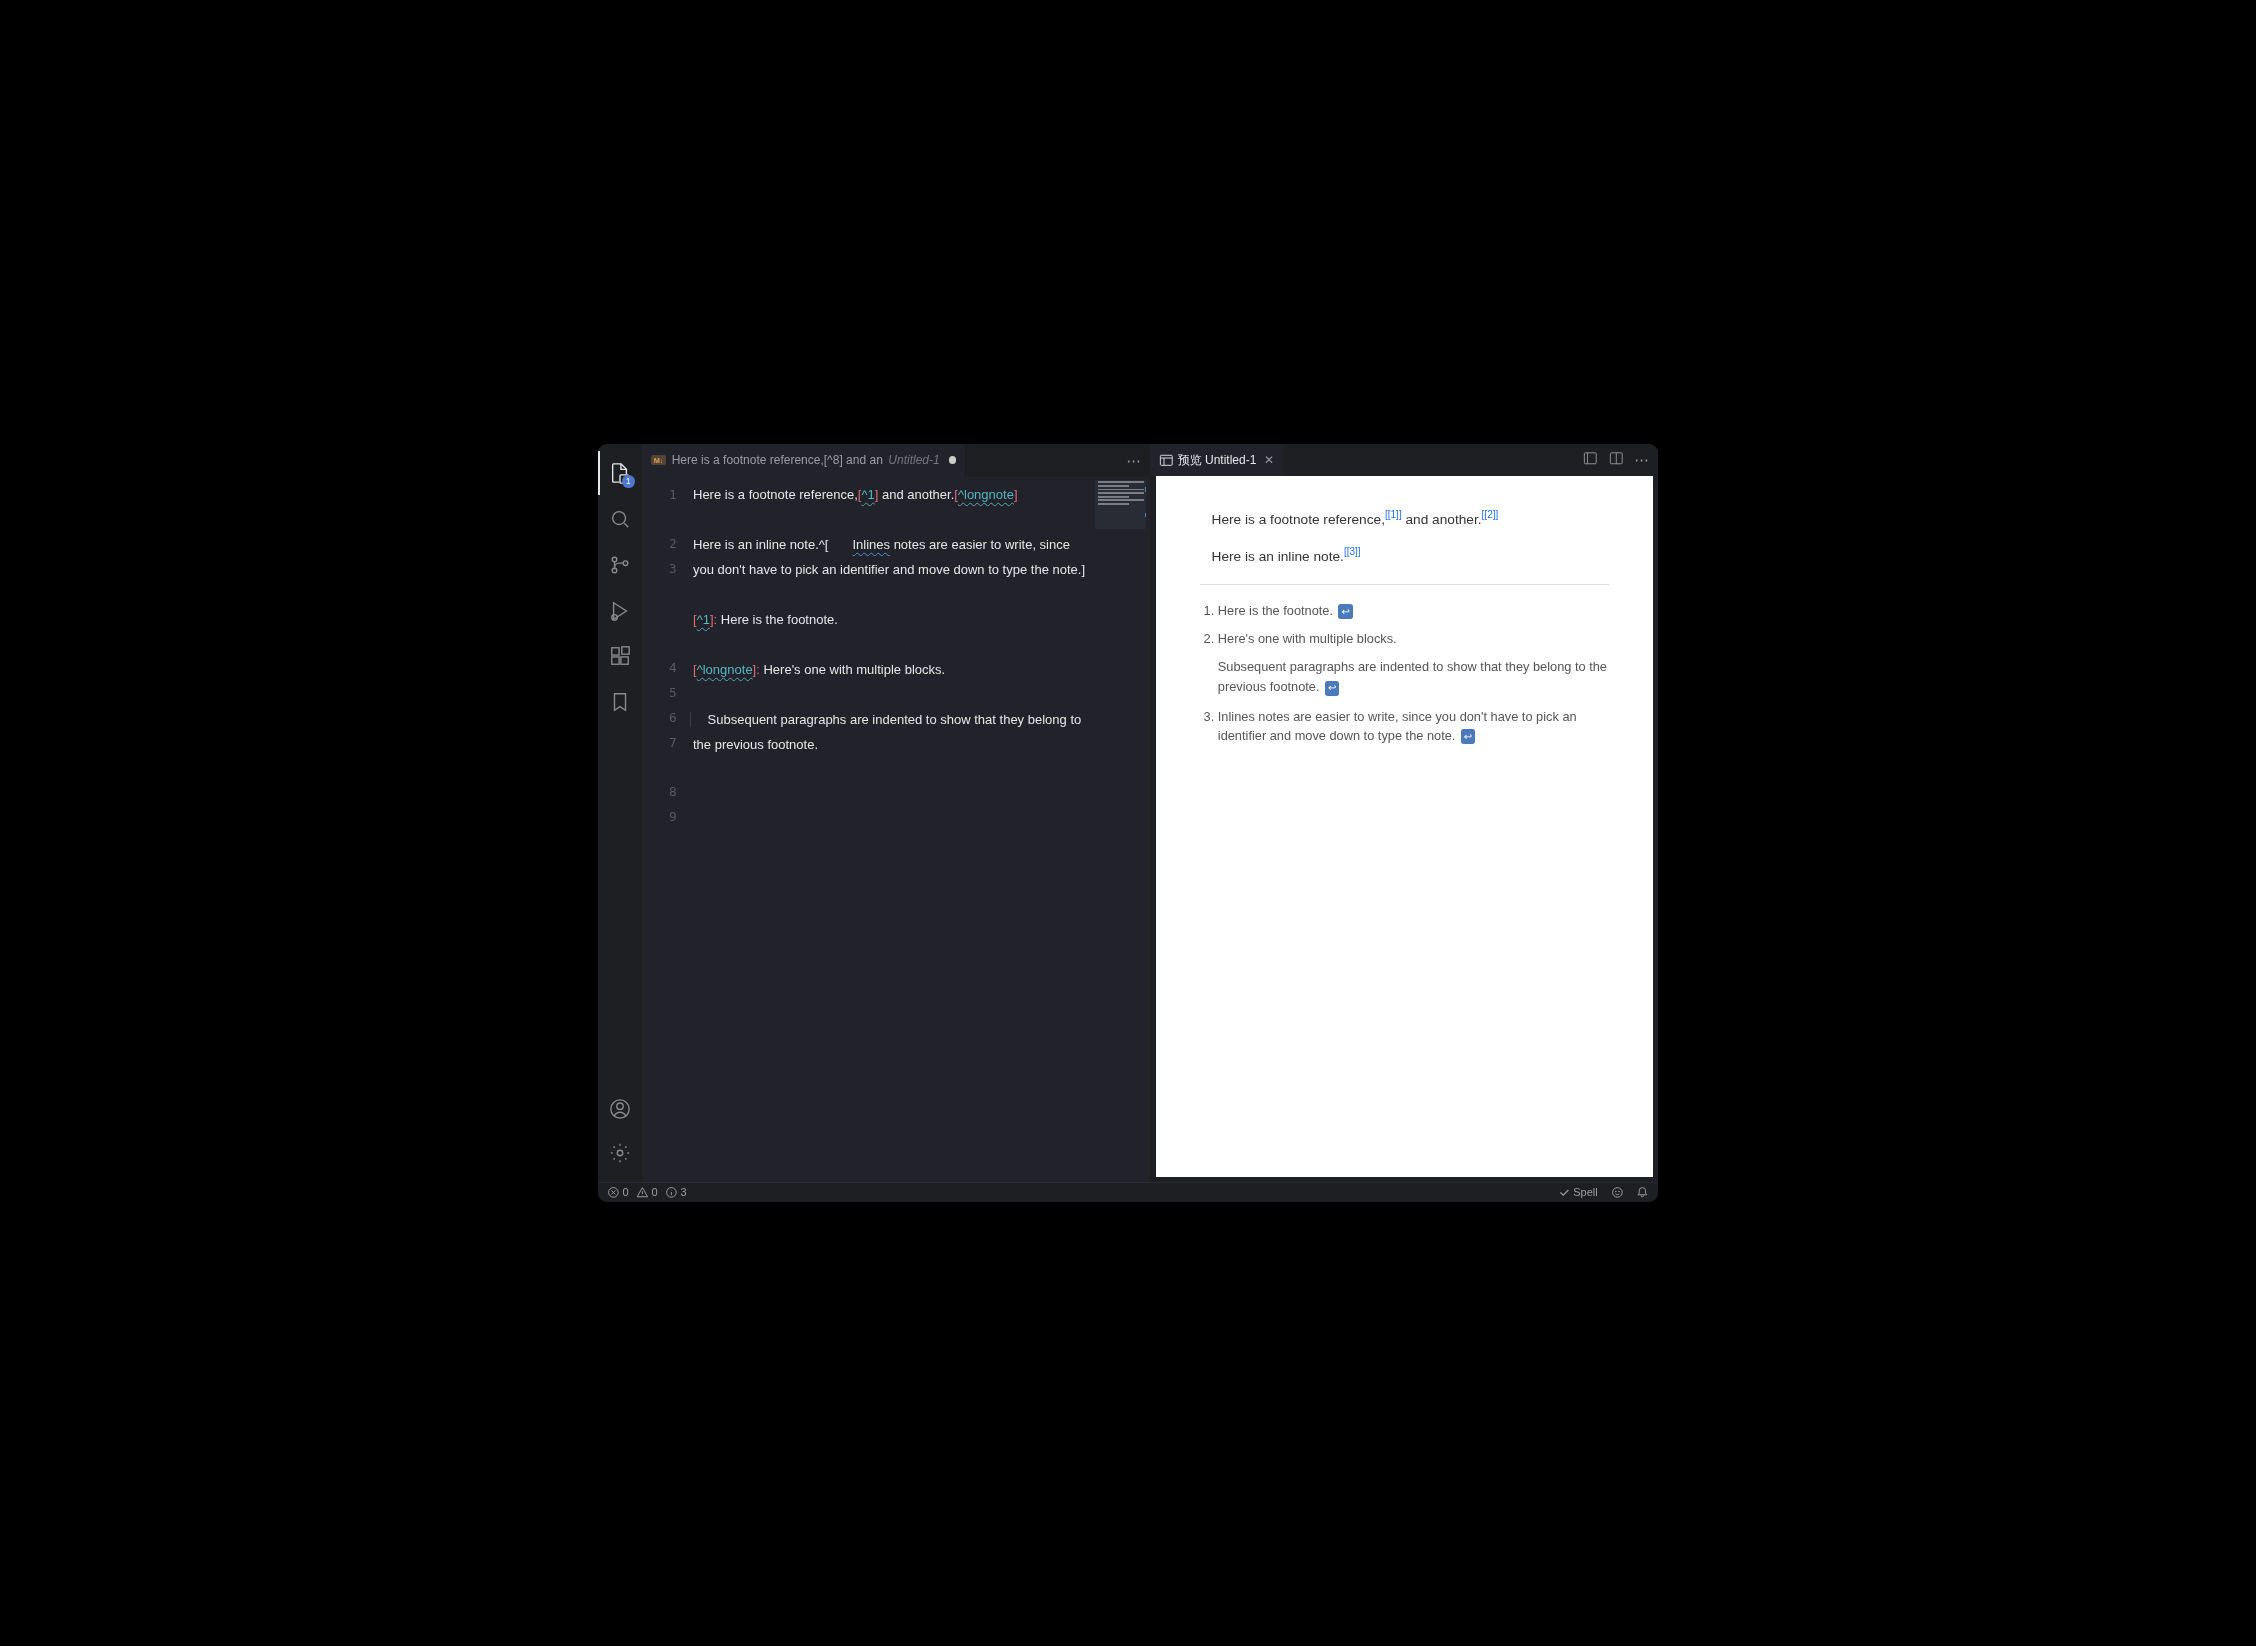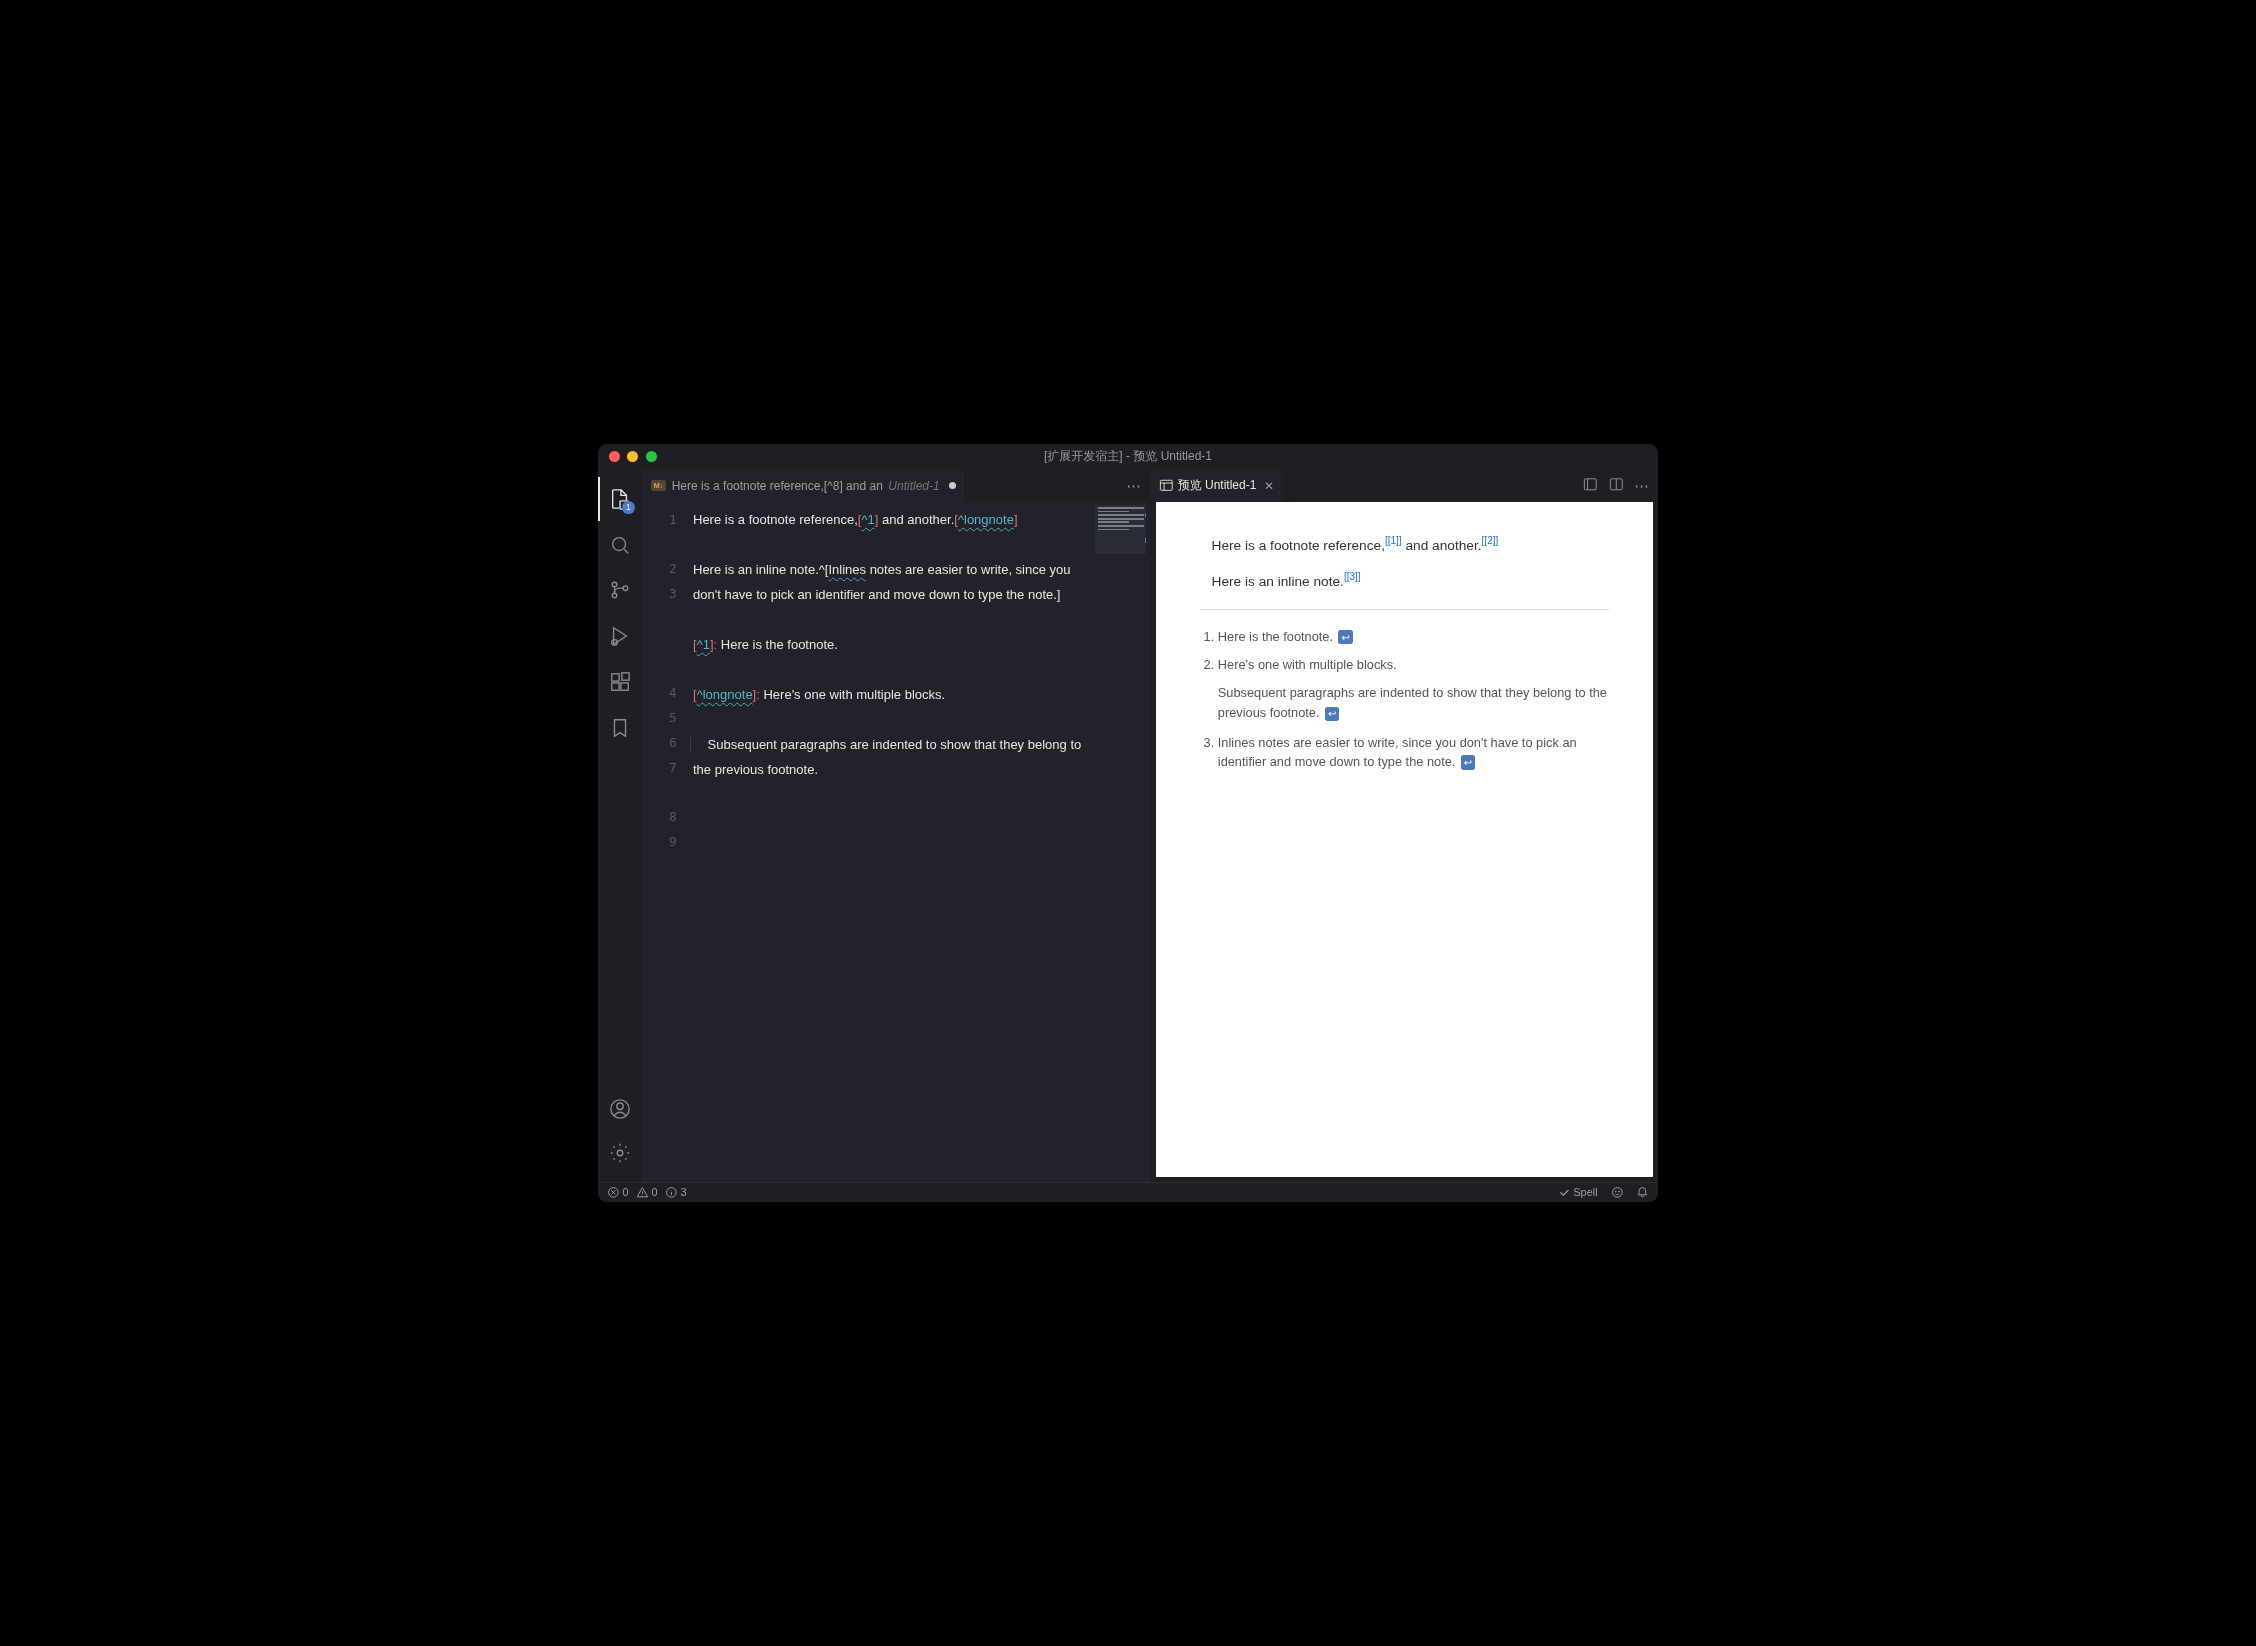--- a/index.html
+++ b/index.html
@@ -164,21 +164,21 @@
   line-height: 25px;
   color: #E6E6E6;
   white-space: pre-wrap;
   word-wrap: break-word;
   padding-right: 64px;
 }
 .code .line { display: block; }
 .code .bracket { color: #E06C75; }
 .code .ref { color: #56B6C2; text-decoration: underline wavy #52a7b8 0.9px; text-underline-offset: 2.7px;}
 .code .colon { color: #E06C75; }
-.code .squiggle { text-decoration: underline wavy #5b8dd6 0.9px; text-underline-offset: 2.7px; }
+.code .squiggle { text-decoration: underline wavy #5b8dd6 0.9px; text-underline-offset: 2.7px; margin-left: 24px; }
 .code .indent { border-left: 0.9px solid #383a44; padding-left: 1.8px; margin-left: -2.7px;}
 .minimap {
   position: absolute;
   top: 3.7px; right: 3.7px;
   width: 51px;
   height: 49px;
   background: #2a2c35;
   border-radius: 0.9px;
   overflow: hidden;
 }
@@ -261,28 +261,20 @@
 }
 .statusbar .right { margin-left: auto; display: flex; gap: 12.8px; align-items: center; }
 .statusbar svg { width: 12.8px; height: 12.8px; vertical-align: middle; }
 .status-item { display: flex; align-items: center; gap: 2.7px; cursor: pointer; }
 </style>
 </head>
 <body>
 
 <div class="window">
 
-  <div class="titlebar">
-    <div class="traffic">
-      <div class="dot red"></div>
-      <div class="dot yellow"></div>
-      <div class="dot green"></div>
-    </div>
-    <div class="title-text">[扩展开发宿主] - 预览 Untitled-1</div>
-  </div>
 
   <div class="body">
 
     <div class="activitybar">
       <div class="activity-icon active">
         <svg viewBox="0 0 24 24" fill="none" stroke="currentColor" stroke-width="1.5">
             <path d="M13 2H5a1 1 0 0 0-1 1v18a1 1 0 0 0 1 1h6"></path>
             <path d="M13 2l6 6v5"></path>
             <path d="M13 2v6h6"></path>
             <rect x="12" y="14" width="9" height="9" rx="1"></rect>

